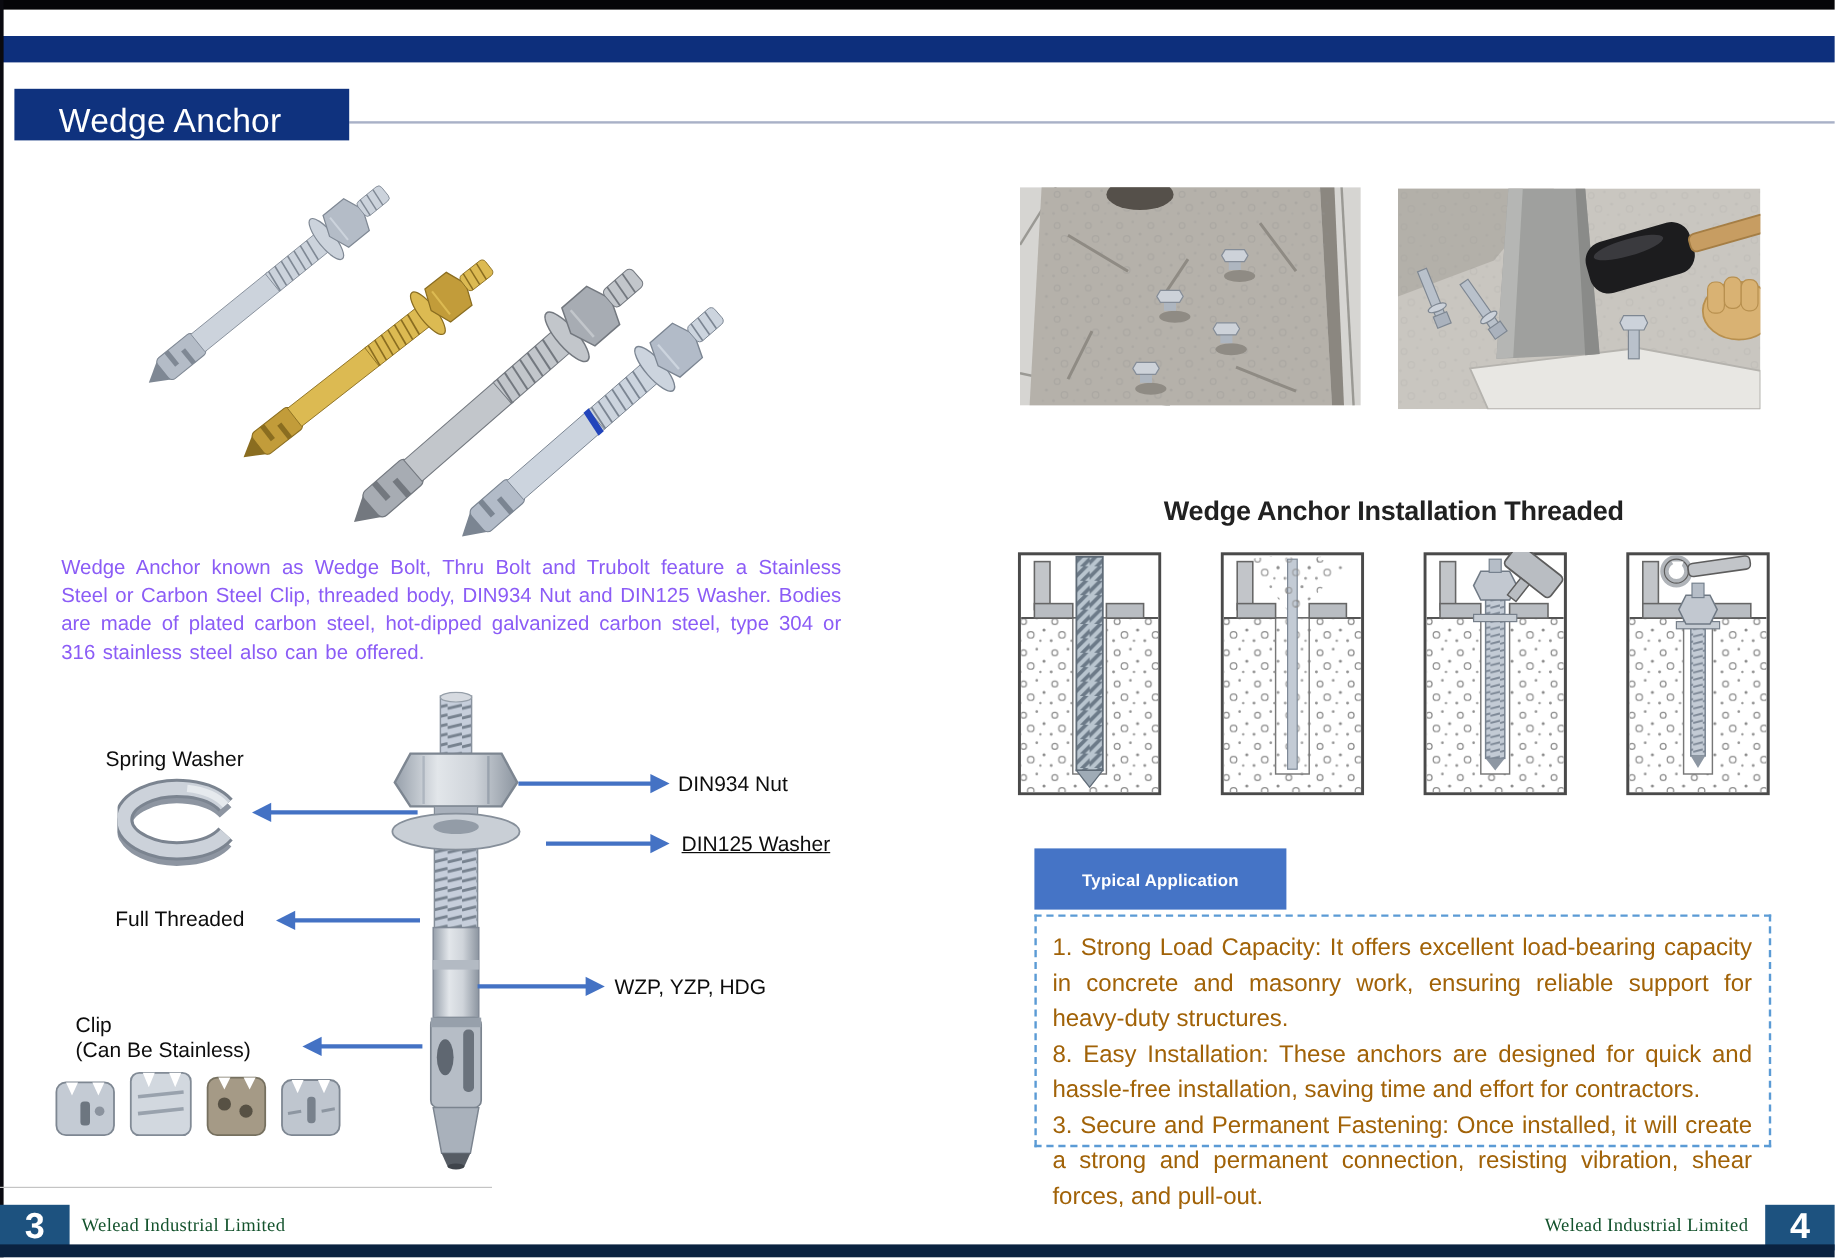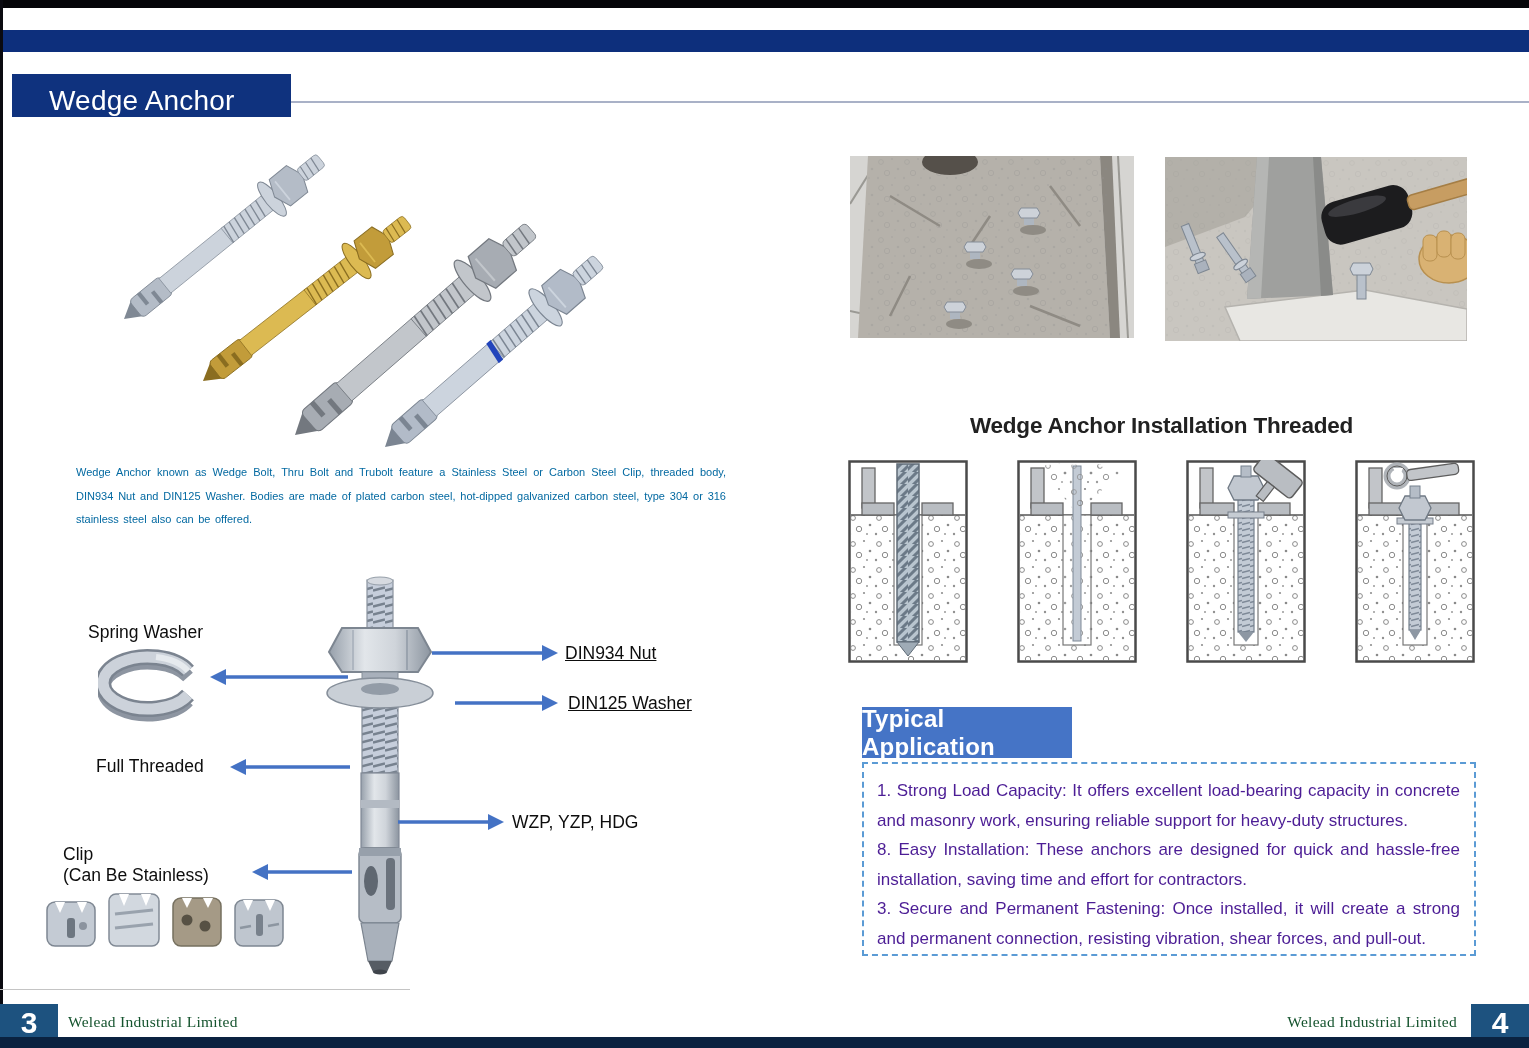--- a/index.html
+++ b/index.html
@@ -19,52 +19,51 @@
   .title-box {
     left:12px; top:74px; width:279px; height:43px; background:#0f327e;
     color:#fff; font-size:28px; line-height:53px; padding-left:37px;
     letter-spacing:0.2px;
   }
   .title-rule { left:291px; top:101px; width:1238px; height:2px; background:#a9b1c7; }
 
   
   .intro {
     left:51px; top:461px; width:650px;
-    font-size:11px; line-height:23.6px; text-align:justify; color:#0369a1;
+    font-size:17px; line-height:23.6px; text-align:justify; color:#8b5cf6;
     word-spacing:1.5px;
-    margin-left:25px;
   }
 
   
   .dlabel { font-size:17.5px; color:#0d0d0d; white-space:nowrap; }
   .lbl-spring   { left:88px;  top:622px; }
-  .lbl-nut      { left:565px; top:643px;text-decoration:underline; }
+  .lbl-nut      { left:565px; top:643px; }
   .lbl-washer   { left:568px; top:693px;text-decoration:underline; }
   .lbl-threaded { left:84px;  top:756px;margin-left:12px; }
   .lbl-finish   { left:512px; top:812px; }
   .lbl-clip     { left:63px;  top:844px; width:180px; text-align:left; white-space:normal; }
 
   
   .install-title {
     left:848px; top:413px; width:627px; text-align:center;
     font-size:22.5px; font-weight:bold; color:#212121; letter-spacing:-0.2px;
   }
 
   
   .app-heading {
     left:862px; top:707px; width:210px; height:51px; background:#4574c6;
-    color:#fff; font-size:24px; font-weight:bold;
+    color:#fff; font-size:14px; font-weight:bold;
     display:flex; align-items:center; justify-content:center; letter-spacing:0.2px;
   }
   .app-box {
     left:862px; top:762px; width:614px; height:194px;
     border:2px dashed #5b9bd5; padding:12px 14px 0 13px;
   }
   .app-box p {
-    font-size:17px; line-height:29.5px; text-align:justify; color:#4c1d95;
+    font-size:20px; line-height:29.5px; text-align:justify; color:#a16207;
   }
 
   
   .footer-rule  { left:0; top:989px; width:410px; height:1px; background:#c4c4c4; }
   .page-square {
     top:1004px; width:58px; height:38px; background:#1d527f; color:#fff;
     font-size:30px; font-weight:bold; display:flex; align-items:center; justify-content:center;
   }
   .sq-left  { left:0; }
   .sq-right { left:1471px; }

